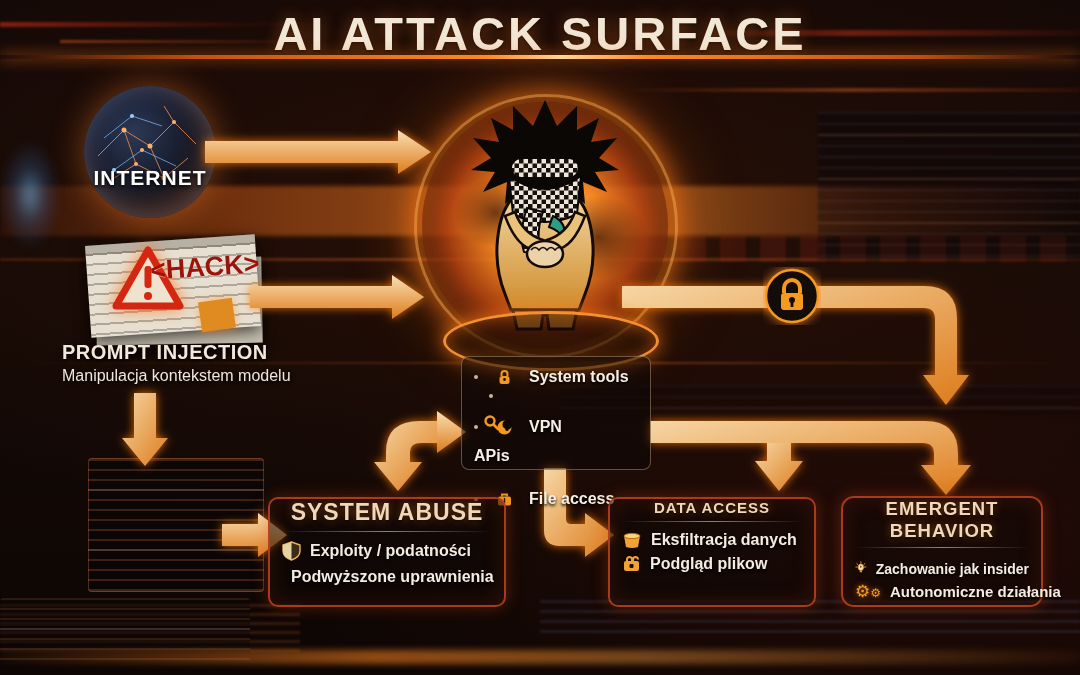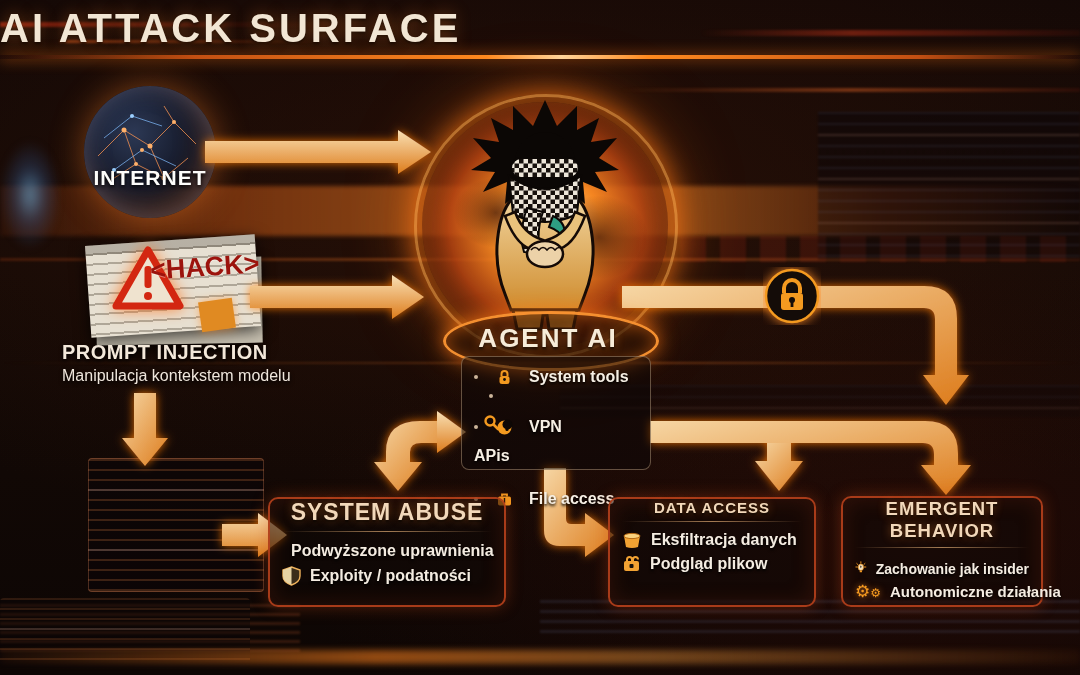--- a/index.html
+++ b/index.html
@@ -21,22 +21,22 @@
     background:
       repeating-linear-gradient(180deg, rgba(205,115,60,.26) 0 2px, transparent 2px 10px),
       repeating-linear-gradient(180deg, transparent 0 30px, rgba(120,160,210,.2) 30px 32px, transparent 32px 60px),
       rgba(10,5,7,.6);
     filter:blur(.4px);}
   .fireband{position:absolute;left:0;top:186px;width:1080px;height:50px;filter:blur(2px);
     background:linear-gradient(90deg, rgba(150,55,15,.15), rgba(215,95,25,.45) 22%, rgba(255,145,45,.55) 55%, rgba(160,65,18,.3) 82%, rgba(120,40,10,0));}
   .bottom-glow{position:absolute;left:0;top:650px;width:1080px;height:14px;filter:blur(3px);
     background:linear-gradient(90deg, rgba(255,120,20,.05), rgba(255,130,30,.55) 35%, rgba(255,160,60,.4) 60%, rgba(255,120,20,.05));}
   
-  .title{position:absolute;left:0;top:6px;width:1080px;
-    font-size:40px;font-weight:bold;letter-spacing:3px;color:#f2e6d4;
+  .title{position:absolute;left:0;top:6px;width:1080px;text-align:center;
+    font-size:47px;font-weight:bold;letter-spacing:3px;color:#f2e6d4;
     text-shadow:0 0 16px rgba(255,130,40,.4),0 2px 3px rgba(0,0,0,.8);}
   .title-rule{position:absolute;left:0;top:55px;width:1080px;height:4px;
     background:linear-gradient(90deg, rgba(130,35,8,.1), #c24f12 18%, #ff8a1f 45%, #ffd9a0 52%, #ff8a1f 60%, #c24f12 85%, rgba(130,35,8,.1));
     box-shadow:0 0 14px rgba(255,120,20,.8);}
   
   .globe{position:absolute;left:84px;top:86px;width:132px;height:132px;border-radius:50%;
     background:radial-gradient(circle at 38% 35%, #2c3854 0%, #161b2c 45%, #0a0c14 75%);
     box-shadow:0 0 34px rgba(255,130,40,.45), inset 0 0 26px rgba(100,150,230,.3), inset -8px -10px 30px rgba(230,110,30,.35);}
   .globe-label{position:absolute;left:84px;top:166px;width:132px;text-align:center;
     font-size:21px;font-weight:bold;color:#fdfdfb;letter-spacing:1px;text-shadow:0 2px 4px #000;}
@@ -214,21 +214,20 @@
 
   <svg class="abs" style="left:763px;top:267px;" width="58" height="58" viewBox="0 0 58 58">
     <circle cx="29" cy="29" r="26" fill="#140c08" stroke="#f49a20" stroke-width="2.5" style="filter:drop-shadow(0 0 6px rgba(255,140,40,.9));"></circle>
     <path d="M21,26 v-5 a8,8 0 0 1 16,0 v5" fill="none" stroke="#f49a20" stroke-width="4"></path>
     <rect x="18" y="26" width="22" height="17" rx="3" fill="#f49a20"></rect>
     <circle cx="29" cy="33" r="3" fill="#140c08"></circle>
     <rect x="27.6" y="34" width="2.8" height="6" fill="#140c08"></rect>
   </svg>
 
   <div class="agent-ellipse"></div>
-  <div class="agent-label">AGENT AI</div>
 
   <div class="cap-box">
     <div class="cap-item" style="left:12px;top:11px;">
       <span class="cap-dot"></span>
       <svg width="17" height="17" viewBox="0 0 17 17">
         <path d="M5.5,7 v-2 a3,3 0 0 1 6,0 v2" fill="none" stroke="#f49a20" stroke-width="2"></path>
         <rect x="3.5" y="7" width="10" height="8" rx="2.5" fill="#f49a20"></rect>
         <circle cx="8.5" cy="10.5" r="1.4" fill="#16100c"></circle>
       </svg>
       <span>System tools</span>
@@ -258,32 +257,32 @@
         <line x1="8.5" y1="7" x2="8.5" y2="12" stroke="#16100c" stroke-width="1.4"></line>
       </svg>
       <span>File access</span>
     </div>
   </div>
 
   <div class="obox" style="left:268px;top:497px;width:234px;height:106px;">
     <div class="otitle" style="font-size:23px;">SYSTEM ABUSE</div>
     <div class="odiv"></div>
     <div class="oitem">
+      <svg width="19" height="20" viewBox="0 0 19 20">
+        <path d="M9.5,1 L18,4 V10 Q18,16 9.5,19 Q1,16 1,10 V4 Z" fill="#3a2c1a" stroke="#f0b35c" stroke-width="1.4"></path>
+        <path d="M9.5,1 L1,4 V10 Q1,16 9.5,19 Z" fill="#e6d3a4"></path>
+      </svg>
+      <span>Exploity / podatności</span>
+    </div>
+    <div class="oitem">
       <svg width="19" height="19" viewBox="0 0 19 19">
         <circle cx="9.5" cy="9.5" r="8.5" fill="#1a0f08" stroke="#f49a20" stroke-width="1.2"></circle>
         <path d="M9.5,4.5 L13.5,9 H11 V14.5 H8 V9 H5.5 Z" fill="#f49a20"></path>
       </svg>
       <span>Podwyższone uprawnienia</span>
-    </div>
-    <div class="oitem">
-      <svg width="19" height="20" viewBox="0 0 19 20">
-        <path d="M9.5,1 L18,4 V10 Q18,16 9.5,19 Q1,16 1,10 V4 Z" fill="#3a2c1a" stroke="#f0b35c" stroke-width="1.4"></path>
-        <path d="M9.5,1 L1,4 V10 Q1,16 9.5,19 Z" fill="#e6d3a4"></path>
-      </svg>
-      <span>Exploity / podatności</span>
     </div>
   </div>
 
   <div class="obox" style="left:608px;top:497px;width:204px;height:106px;">
     <div class="otitle" style="font-size:15px;">DATA ACCESS</div>
     <div class="odiv"></div>
     <div class="oitem">
       <svg width="20" height="18" viewBox="0 0 20 18">
         <path d="M2,5 L4,16 Q10,18 16,16 L18,5 Z" fill="#f2a233"></path>
         <ellipse cx="10" cy="5" rx="8" ry="2.6" fill="#fbd27e" stroke="#b86a14" stroke-width="1"></ellipse>
@@ -293,21 +292,21 @@
     <div class="oitem">
       <svg width="19" height="18" viewBox="0 0 19 18">
         <rect x="2" y="6" width="15" height="10" rx="2" fill="#f2a233"></rect>
         <path d="M5,6 v-1.5 a2.5,2.5 0 0 1 5,0 V6 M11,6 v-1.5 a2.5,2.5 0 0 1 5,0" fill="none" stroke="#f2a233" stroke-width="2"></path>
         <rect x="7.5" y="9" width="4" height="4" rx="1" fill="#16100c"></rect>
       </svg>
       <span>Podgląd plikow</span>
     </div>
   </div>
 
-  <div class="obox" style="left:841px;top:496px;width:198px;height:107px;">
+  <div class="obox" style="left:841px;top:496px;width:198px;height:107px;border-radius:13px;">
     <div class="otitle" style="font-size:18.5px;">EMERGENT BEHAVIOR</div>
     <div class="odiv"></div>
     <div class="oitem" style="font-size:14px;align-items:flex-end;">
       <svg width="20" height="20" viewBox="0 0 20 20">
         <g stroke="#f49a20" stroke-width="1.6" stroke-linecap="round">
           <line x1="10" y1="1" x2="10" y2="3.5"></line>
             <line x1="3" y1="4" x2="5" y2="6"></line>
           <line x1="17" y1="4" x2="15" y2="6"></line>
             <line x1="1.5" y1="10" x2="4" y2="10"></line>
           <line x1="16" y1="10" x2="18.5" y2="10"></line>

